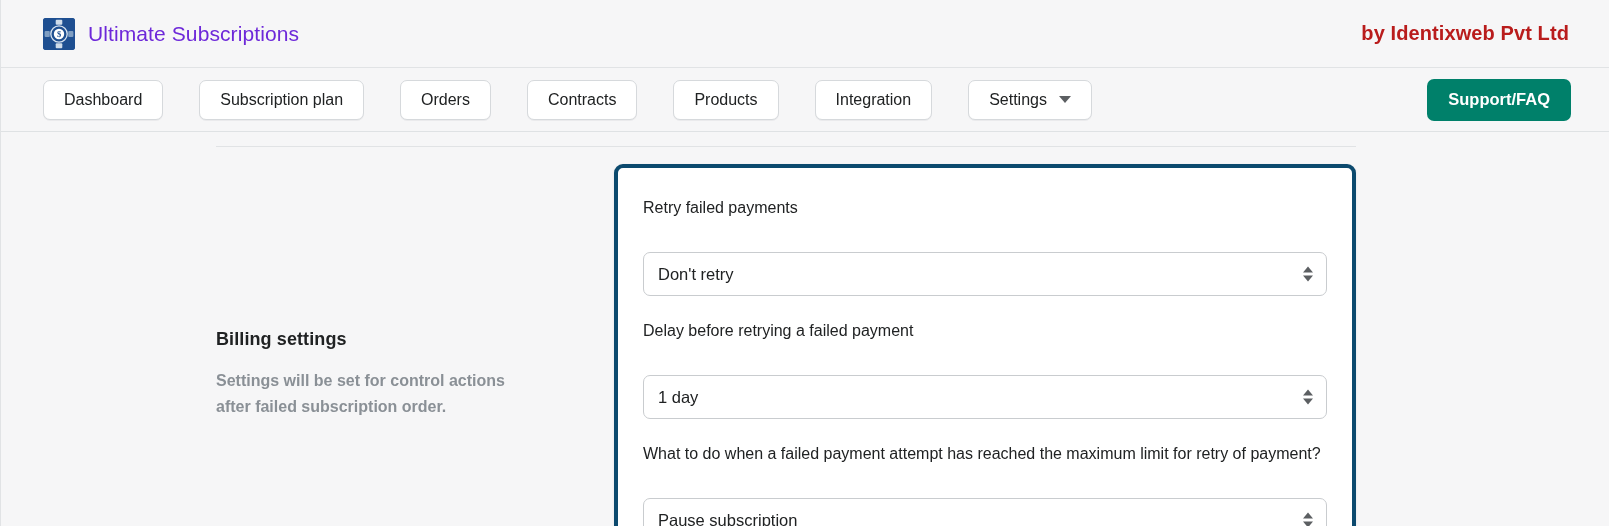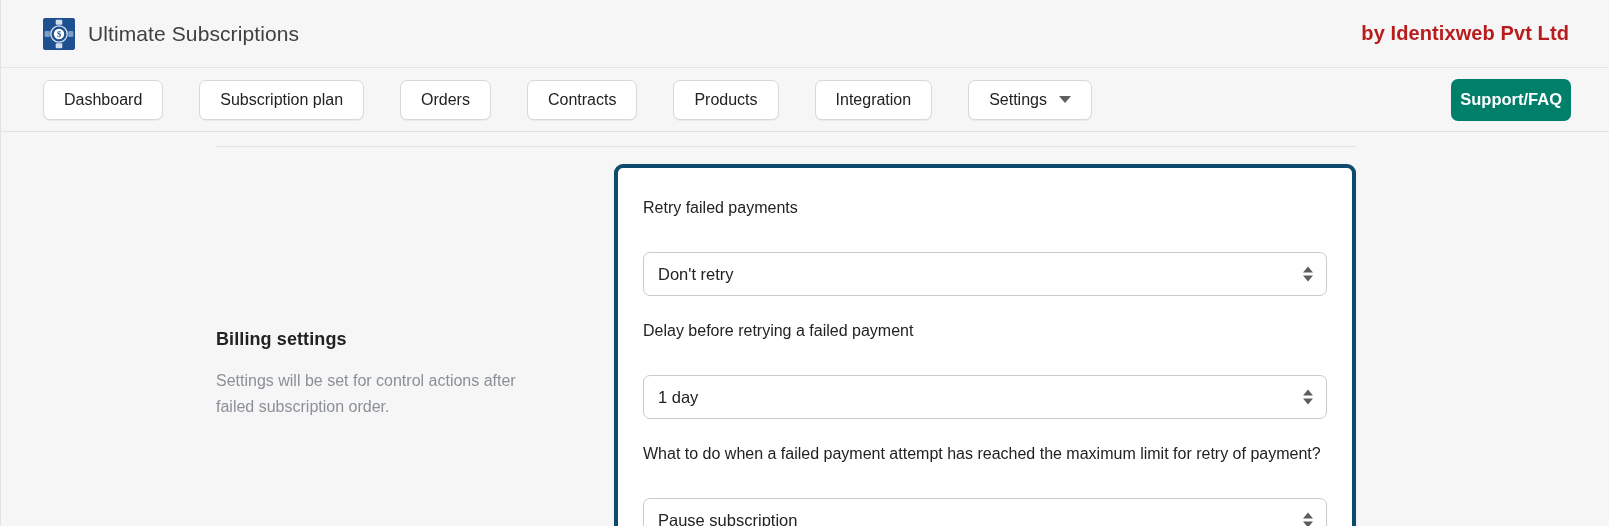--- a/index.html
+++ b/index.html
@@ -47,21 +47,21 @@
     width: 32px;
     height: 32px;
     border-radius: 3px;
     background: #1e4f91;
     display: block;
     flex: 0 0 auto;
   }
   .brand-title {
     font-size: 21px;
     font-weight: 400;
-    color: #404040;
+    color: #6d28d9;
     letter-spacing: 0.1px;
     white-space: nowrap;
   }
   .byline {
     font-size: 20px;
     color: #b91c1c;
     white-space: nowrap;
     letter-spacing: 0.1px;
     font-weight: bold;
   }
@@ -108,21 +108,21 @@
     display: inline-block;
     margin-left: 2px;
   }
   .nav-spacer { flex: 1 1 auto; }
   .support-btn {
     appearance: none;
     background: #00806a;
     border: none;
     border-radius: 7px;
     height: 42px;
-    padding: 0 9px;
+    padding: 0 21px;
     display: inline-flex;
     align-items: center;
     font-family: inherit;
     font-size: 16.5px;
     font-weight: 600;
     color: #ffffff;
     cursor: pointer;
     white-space: nowrap;
   }
 
@@ -160,20 +160,21 @@
     font-weight: 700;
     color: #202223;
     margin: 0 0 18px 0;
     letter-spacing: 0.1px;
   }
   .settings-sub {
     font-size: 16px;
     line-height: 26px;
     color: #8a9096;
     margin: 0;
+    font-weight: bold;
   }
 
   .settings-card {
     width: 742px;
     margin-left: 38px;
     background: #ffffff;
     border: 4px solid #0c4a6e;
     border-radius: 9px;
     box-shadow: 0 1px 3px rgba(22,29,37,0.07), 0 0 1px rgba(22,29,37,0.06);
     padding: 27px 25px 38px 25px;

